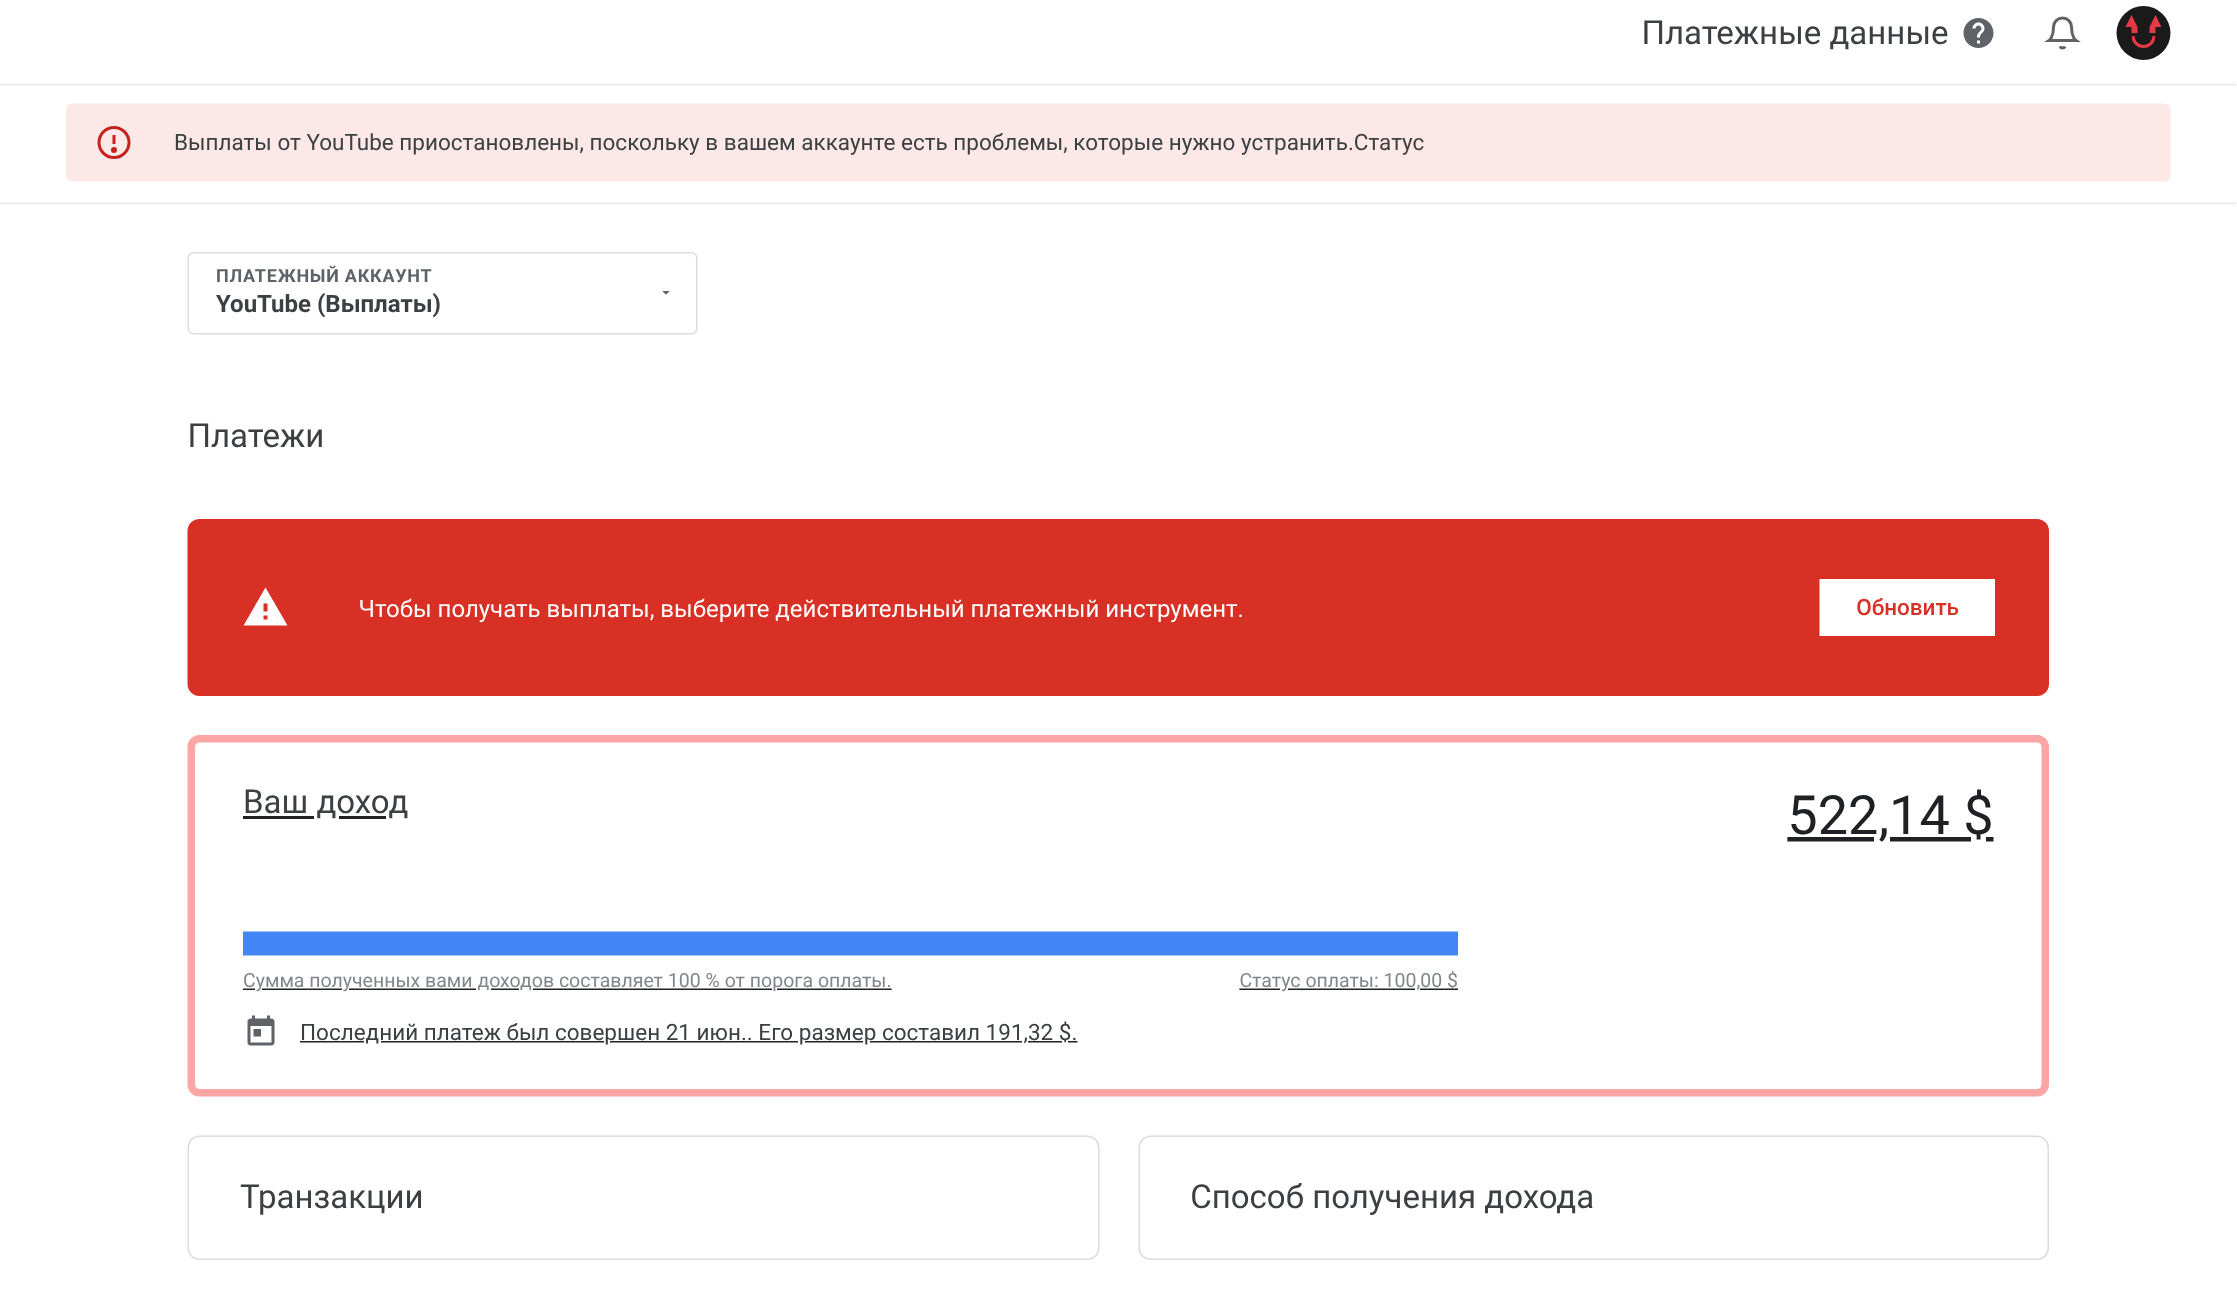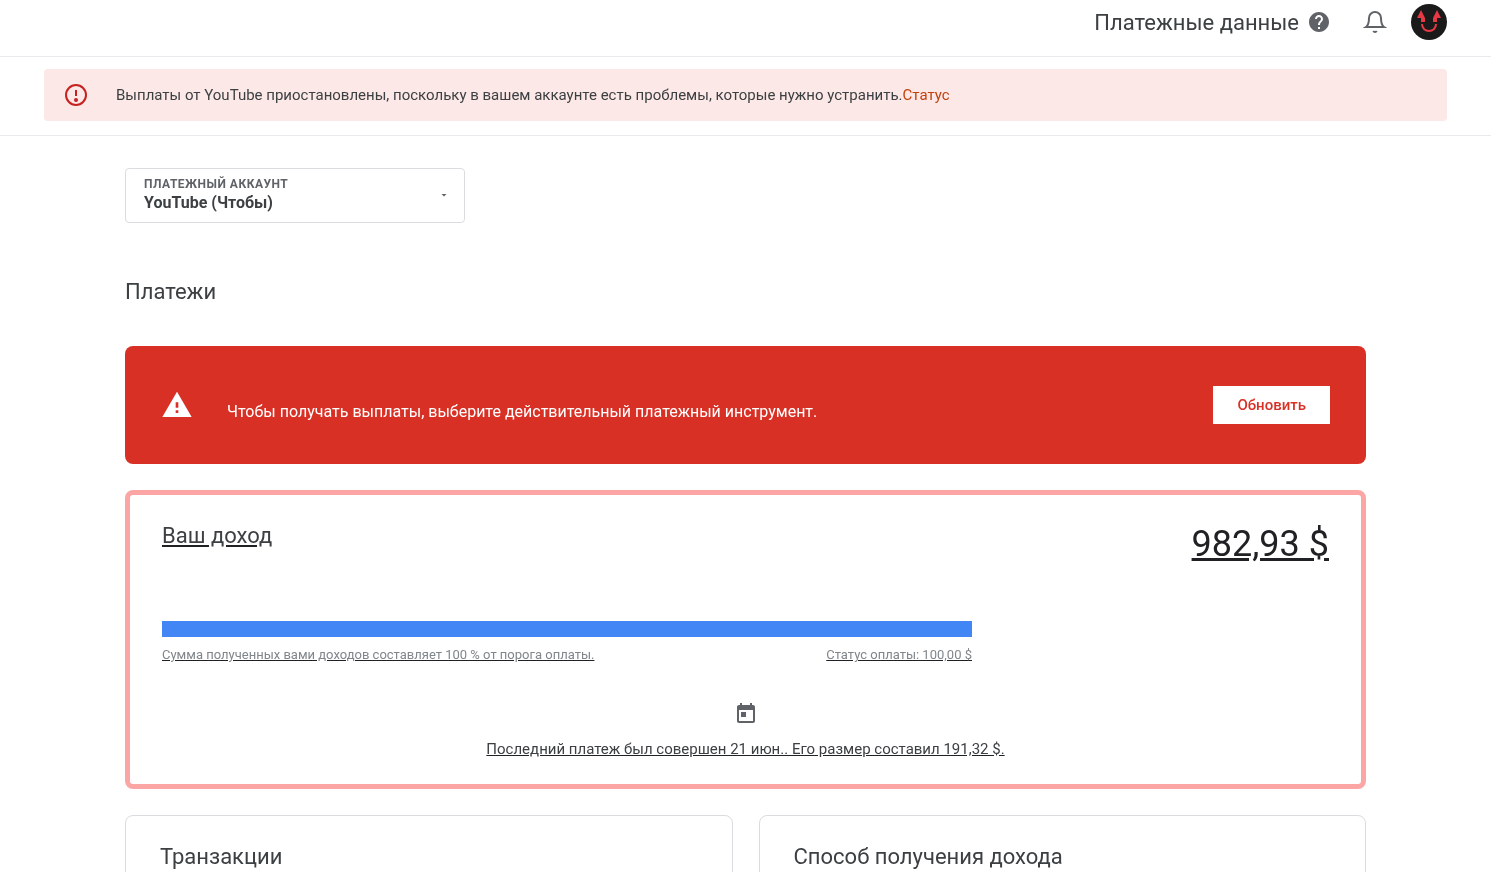--- a/index.html
+++ b/index.html
@@ -104,21 +104,21 @@
       width: 24px;
       height: 24px;
       color: #c5221f;
       flex-shrink: 0;
     }
     .alert-text {
       color: #3c4043;
       font-size: 15px;
     }
     .alert-link {
-      color: #c2410c;
+      color: #404040;
       font-size: 15px;
       text-decoration: none;
       cursor: pointer;
     }
     .container-wrap {
       border-top: 1px solid #e8eaed;
     }
     .main-content {
       max-width: 1241px;
       margin: 0 auto;
@@ -163,22 +163,22 @@
       background: #d93025;
       border-radius: 8px;
       margin-top: 42px;
       padding: 40px 36px;
       display: flex;
       align-items: center;
       justify-content: space-between;
     }
     .red-banner-left {
       display: flex;
-      align-items: flex-end;
-      gap: 34px;
+      align-items: center;
+      gap: 46px;
     }
     .warning-triangle {
       color: #fff;
       flex-shrink: 0;
     }
     .red-banner-text {
       color: #fff;
       font-size: 16px;
     }
     .update-btn {
@@ -234,22 +234,21 @@
       display: flex;
       justify-content: space-between;
       margin-top: 10px;
       font-size: 13px;
       color: #80868b;
     }
     .last-payment {
       display: flex;
       align-items: center;
       gap: 14px;
-      margin-top: 40px;
-      flex-direction: column;
+      margin-top: 14px;
     }
     .calendar-icon {
       color: #5f6368;
       flex-shrink: 0;
     }
     .last-payment-text {
       color: #3c4043;
       font-size: 15px;
     }
     .bottom-cards {
@@ -309,21 +308,21 @@
   </div>
   <a class="alert-link">Статус</a>
 </div>
 
 <div class="container-wrap">
 <div class="main-content">
   
   <div class="account-select">
     <div class="account-select-text">
       <span class="account-select-label">ПЛАТЕЖНЫЙ АККАУНТ</span>
-      <span class="account-select-value">YouTube (Чтобы)</span>
+      <span class="account-select-value">YouTube (Выплаты)</span>
     </div>
     <svg class="account-select-arrow" width="12" height="12" viewBox="0 0 24 24" fill="currentColor">
       <path d="M7 10l5 5 5-5z"></path>
     </svg>
   </div>
 
   <h2 class="section-title">Платежи</h2>
 
   <div class="red-banner">
     <div class="red-banner-left">
@@ -331,21 +330,21 @@
         <path d="M1 21h22L12 2 1 21zm12-3h-2v-2h2v2zm0-4h-2v-4h2v4z"></path>
       </svg>
       <span class="red-banner-text">Чтобы получать выплаты, выберите действительный платежный инструмент.</span>
     </div>
     <button class="update-btn">Обновить</button>
   </div>
 
   <div class="card">
     <div class="card-header">
       <h3 class="card-title">Ваш доход</h3>
-      <div class="card-amount">982,93 $</div>
+      <div class="card-amount">522,14 $</div>
     </div>
 
     <div class="progress-area">
       <div class="progress-bar"></div>
       <div class="progress-labels">
         <span>Сумма полученных вами доходов составляет 100 % от порога оплаты.</span>
         <span>Статус оплаты: 100,00 $</span>
       </div>
     </div>
 

